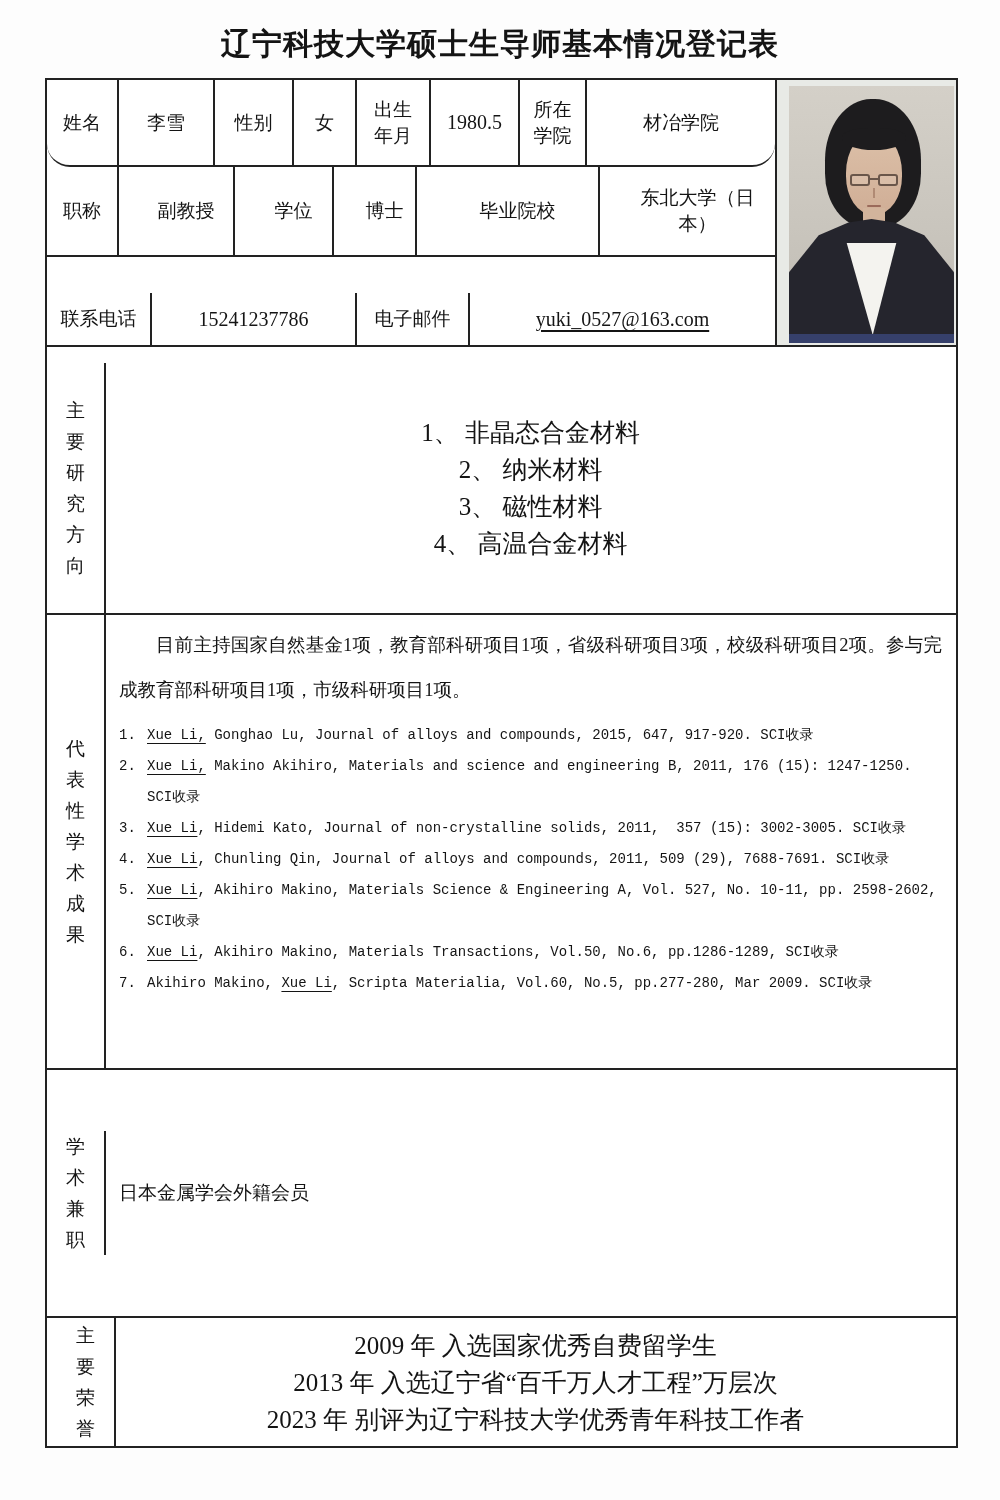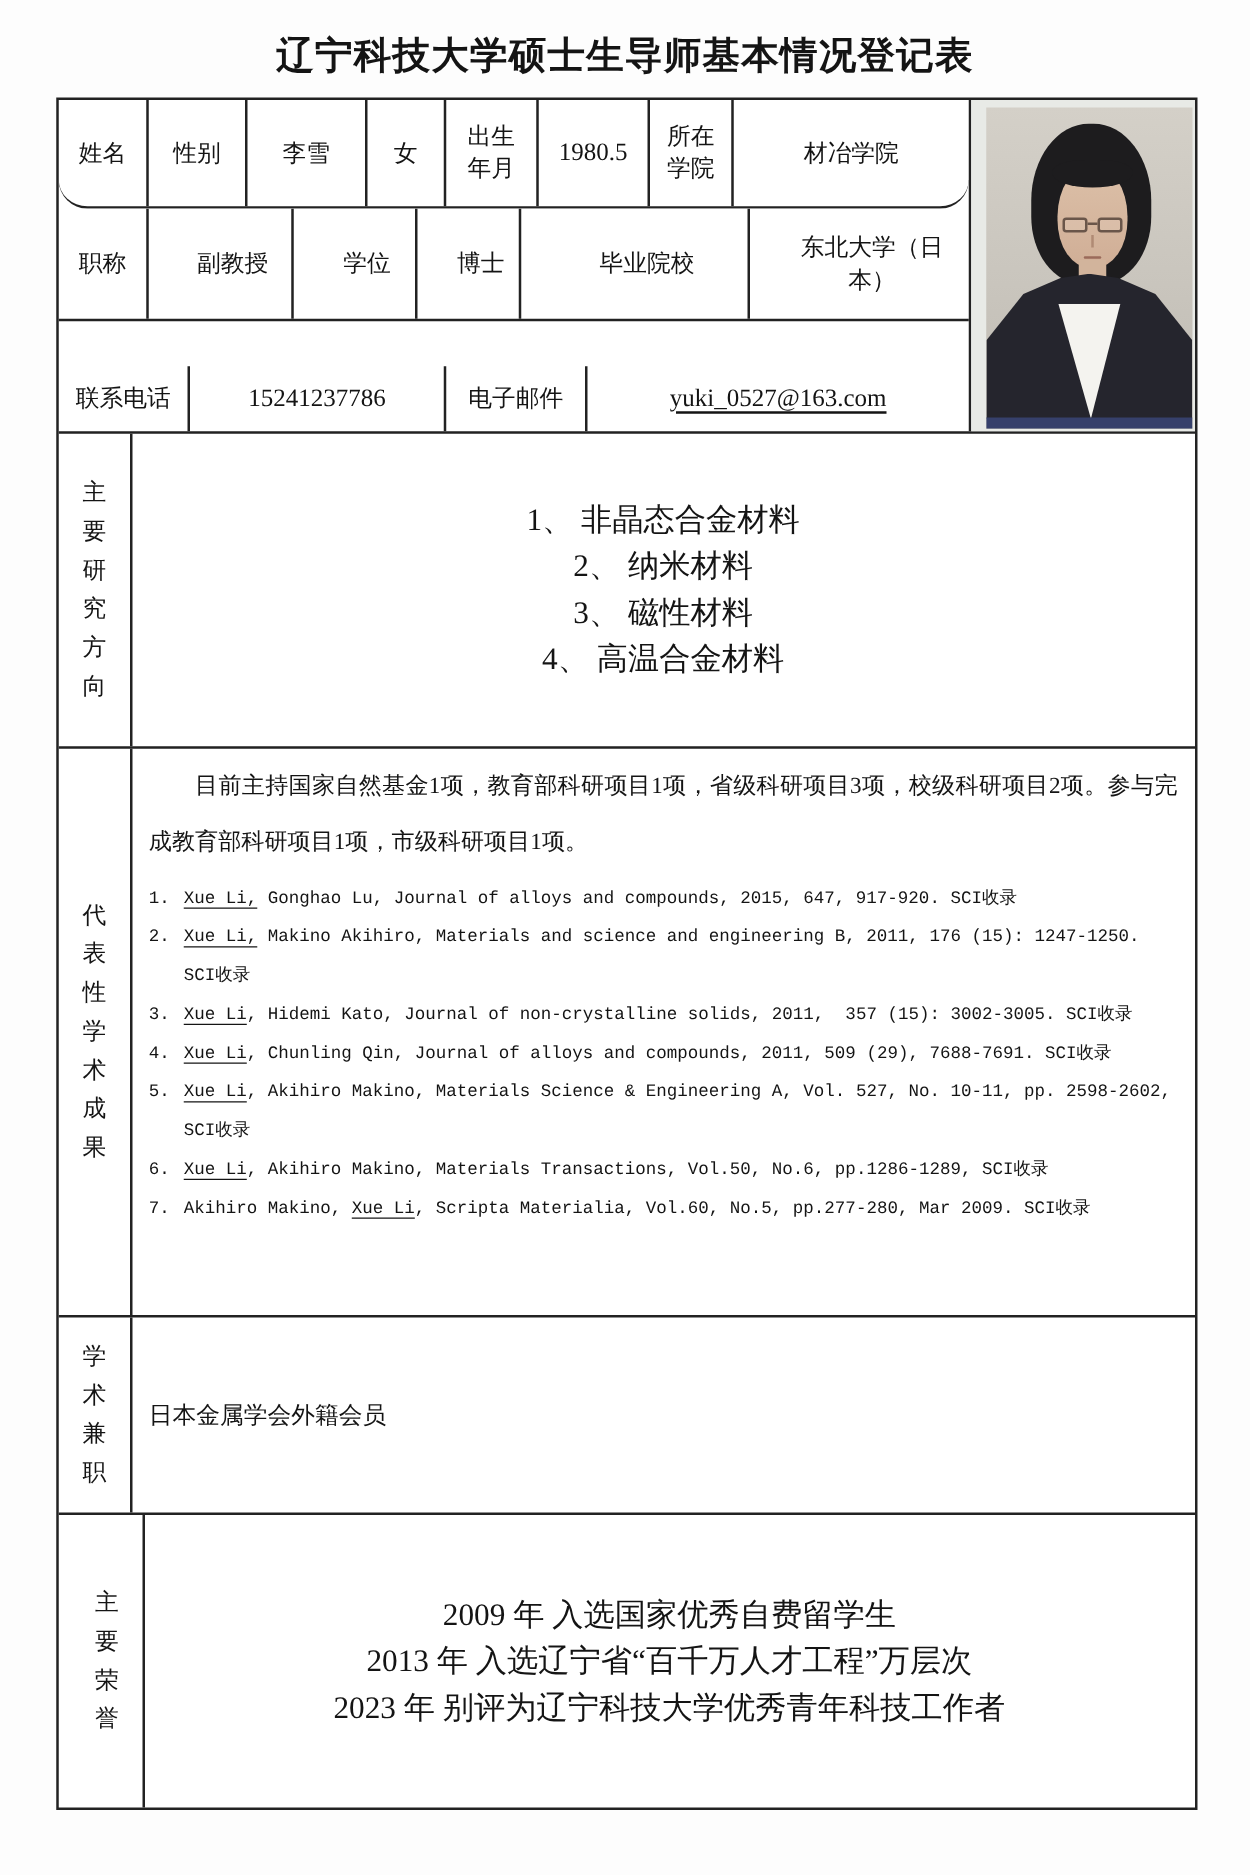--- a/index.html
+++ b/index.html
@@ -66,23 +66,23 @@
   .shirt {
     position:absolute; bottom:8px; left:50%; transform:translateX(-50%);
     width:62px; height:92px; background:#f4f3ef;
     clip-path:polygon(10% 0,90% 0,52% 100%);
   }
   .photo-band { position:absolute; bottom:0; left:0; width:100%; height:9px; background:#36406b; }
 
   
   .section { display:flex; flex:none; }
   .sec-border { border-bottom:2px solid #222; }
-  .sec-research { height:252px; }
+  .sec-research { height:252px;margin-top:16px; }
   .sec-achievements { height:455px; }
-  .sec-affiliations { height:158px; }
+  .sec-affiliations { height:248px;align-items:center; }
   .sec-honors { flex:1;padding-left:10px; }
   .sec-label { width:59px; flex:none; border-right:2px solid #222; display:flex; align-items:center; justify-content:center; }
   .vlabel { width:22px; font-size:19px; line-height:31px; text-align:center; word-break:break-all; }
   .sec-content { flex:1; padding:0 14px 0 13px; overflow:hidden; }
   .center-col { display:flex; flex-direction:column; justify-content:center; }
 
   .plain-list .list-line { font-size:25px; line-height:37px; white-space:pre-wrap;text-align:center; }
 
   
   .ach-content { padding-top:8px; }
@@ -102,22 +102,22 @@
 
 <h1 class="page-title">辽宁科技大学硕士生导师基本情况登记表</h1>
 
 <div class="form-table">
 
   <div class="header-block">
     <div class="header-left">
 
       <div class="hrow hrow-1">
         <div class="cell" style="width:72px">姓名</div>
+        <div class="cell" style="width:96px">李雪</div>
         <div class="cell" style="width:79px">性别</div>
-        <div class="cell" style="width:96px">李雪</div>
         <div class="cell" style="width:63px">女</div>
         <div class="cell" style="width:74px">
           <span class="wrap2">出生年月</span>
         </div>
         <div class="cell serifnum" style="width:89px">1980.5</div>
         <div class="cell" style="width:67px">
           <span class="wrap2">所在学院</span>
         </div>
         <div class="cell last">材冶学院</div>
       </div>

